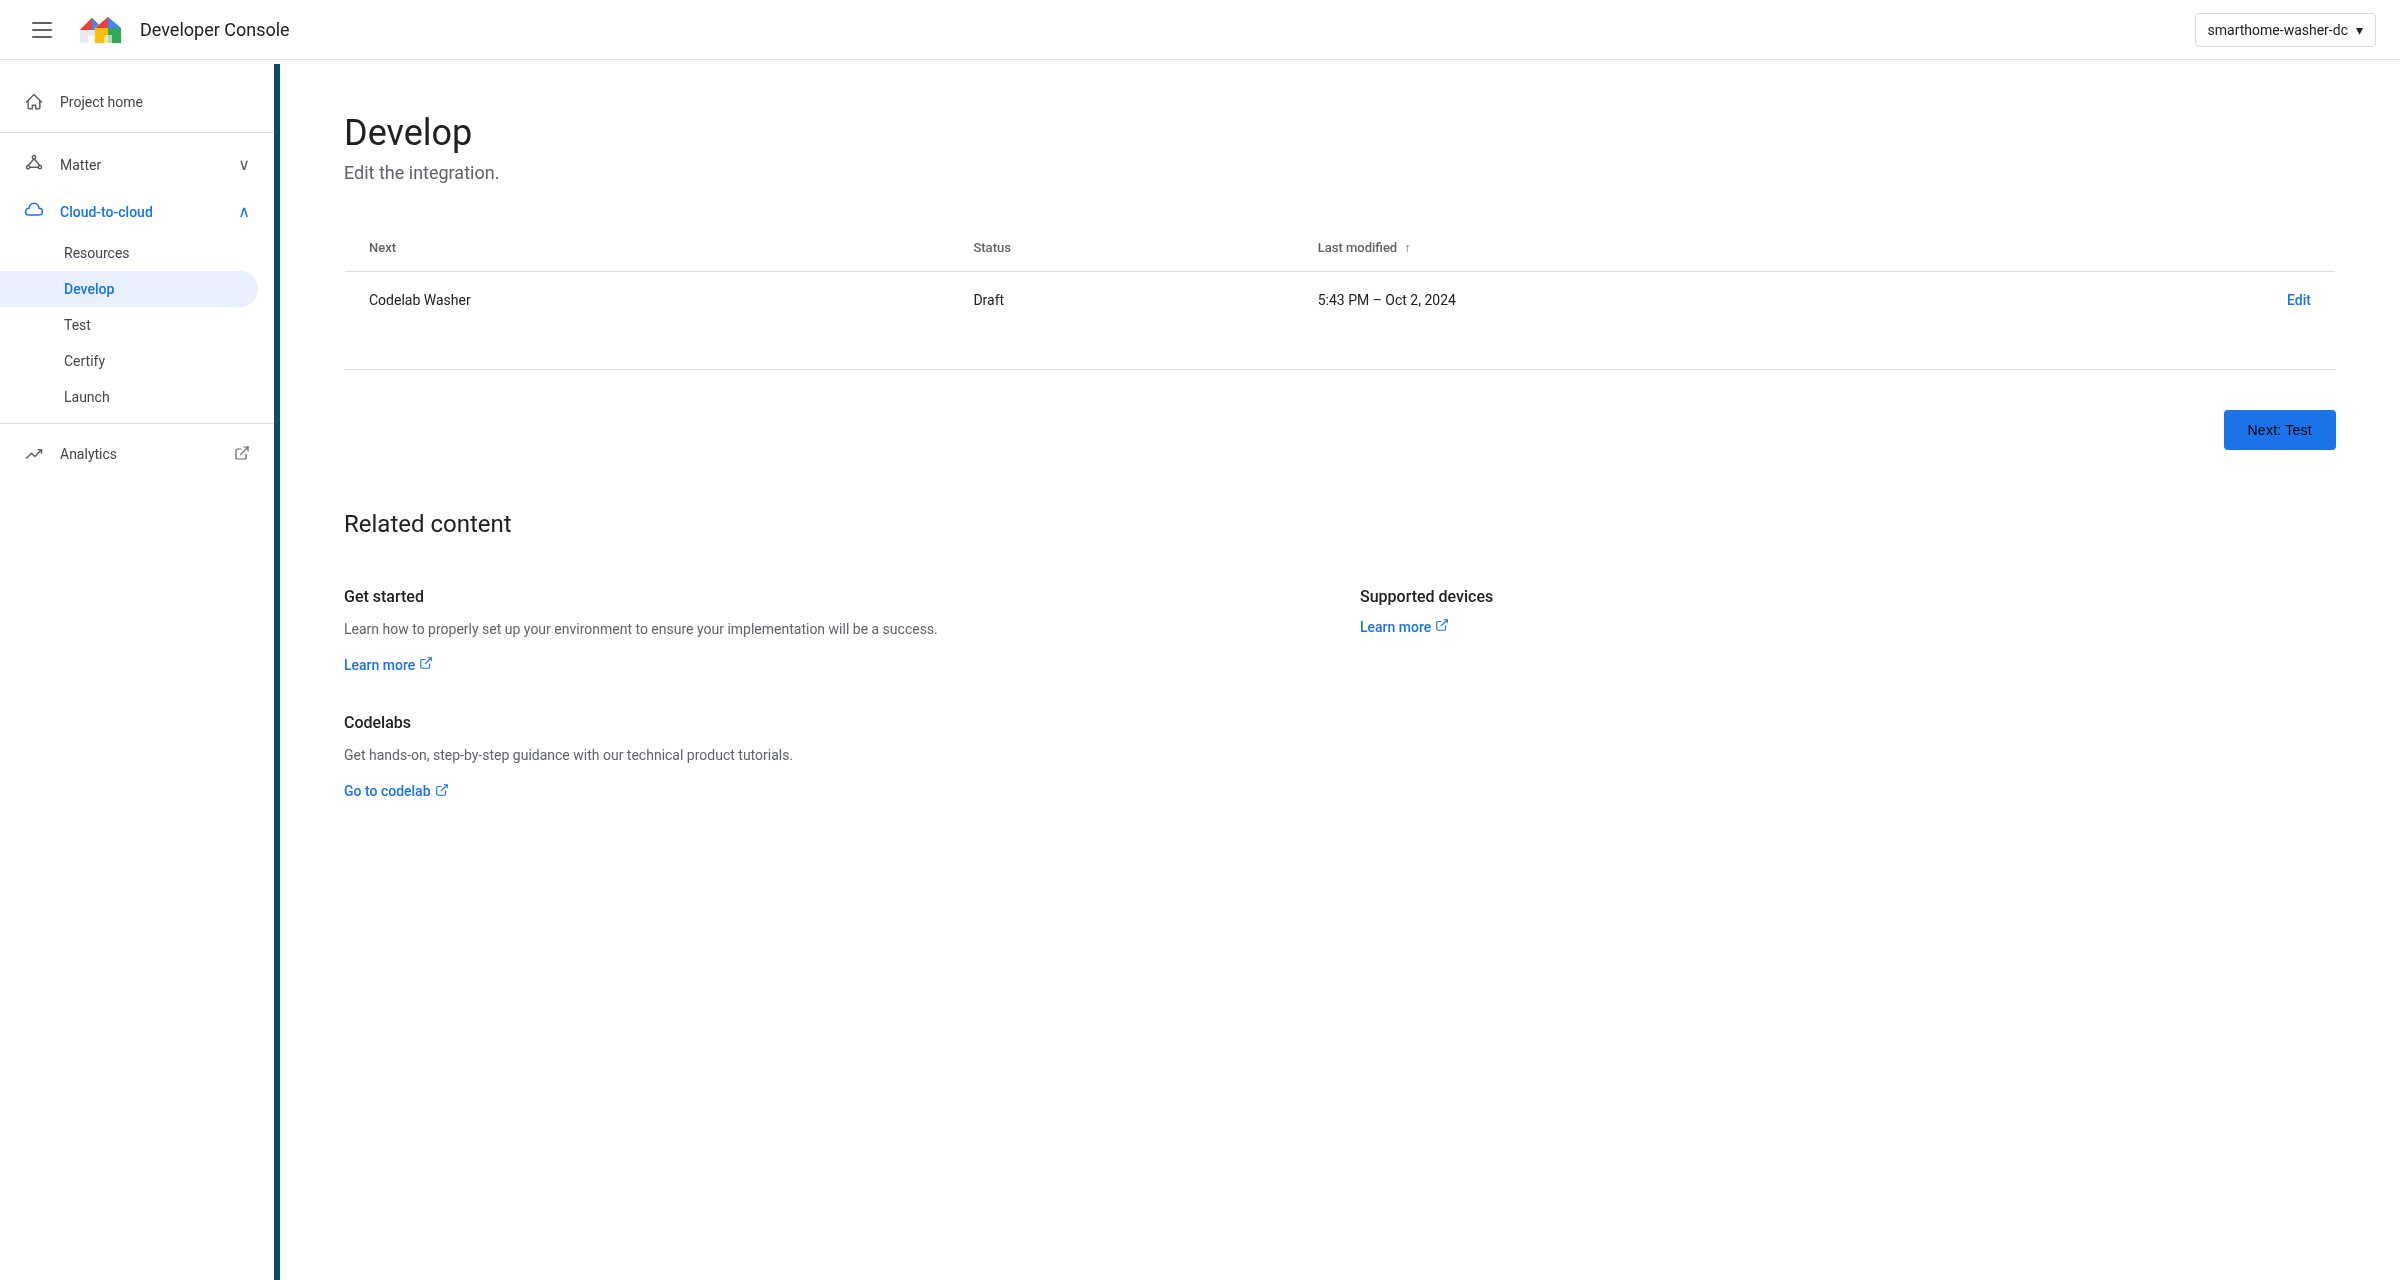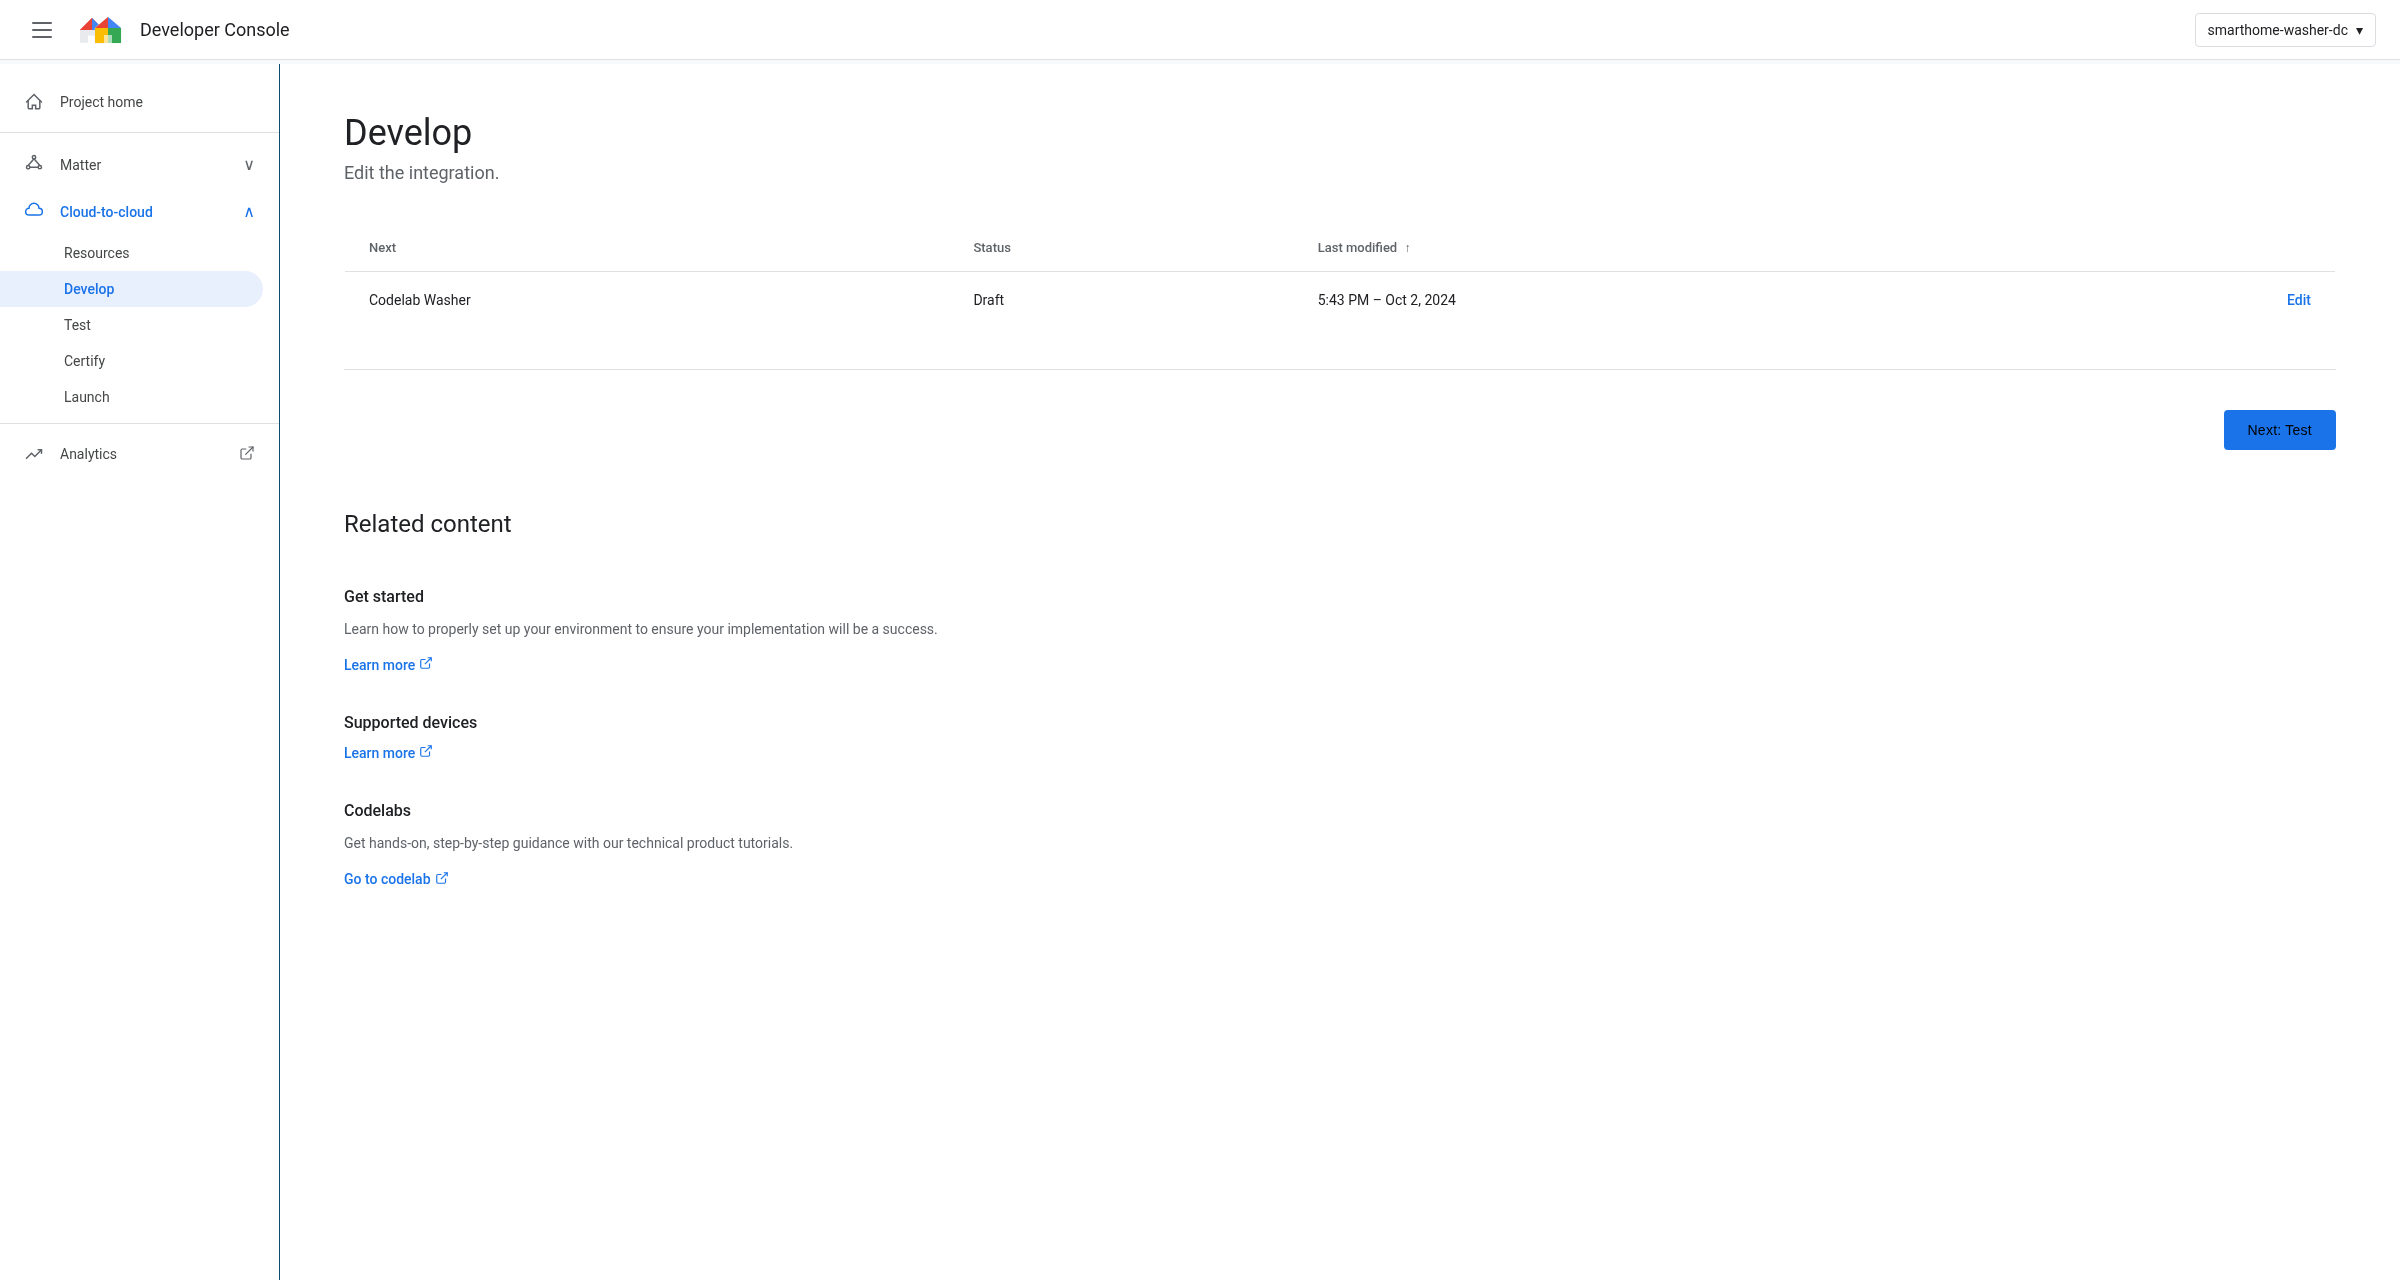--- a/index.html
+++ b/index.html
@@ -52,21 +52,21 @@
     .layout {
       display: flex;
       margin-top: 64px;
       min-height: calc(100vh - 64px);
     }
 
     
     .sidebar {
       width: 280px;
       background: #fff;
-      border-right: 1px solid #0c4a6e;
+      border-right: 6px solid #0c4a6e;
       flex-shrink: 0;
       padding: 16px 0;
       position: fixed;
       top: 64px; left: 0; bottom: 0;
       overflow-y: auto;
     }
     .sidebar-item {
       display: flex; align-items: center; gap: 16px;
       padding: 12px 24px;
       cursor: pointer;
@@ -190,21 +190,21 @@
 
     
     .related-title {
       font-size: 24px;
       font-weight: 400;
       color: #202124;
       margin-bottom: 49px;
     }
     .related-grid {
       display: grid;
-      grid-template-columns: 1fr;
+      grid-template-columns: 1fr 1fr;
       gap: 40px;
     }
     .related-card-title {
       font-size: 16px;
       font-weight: 500;
       color: #202124;
       margin-bottom: 12px;
     }
     .related-card-desc {
       font-size: 14px;

